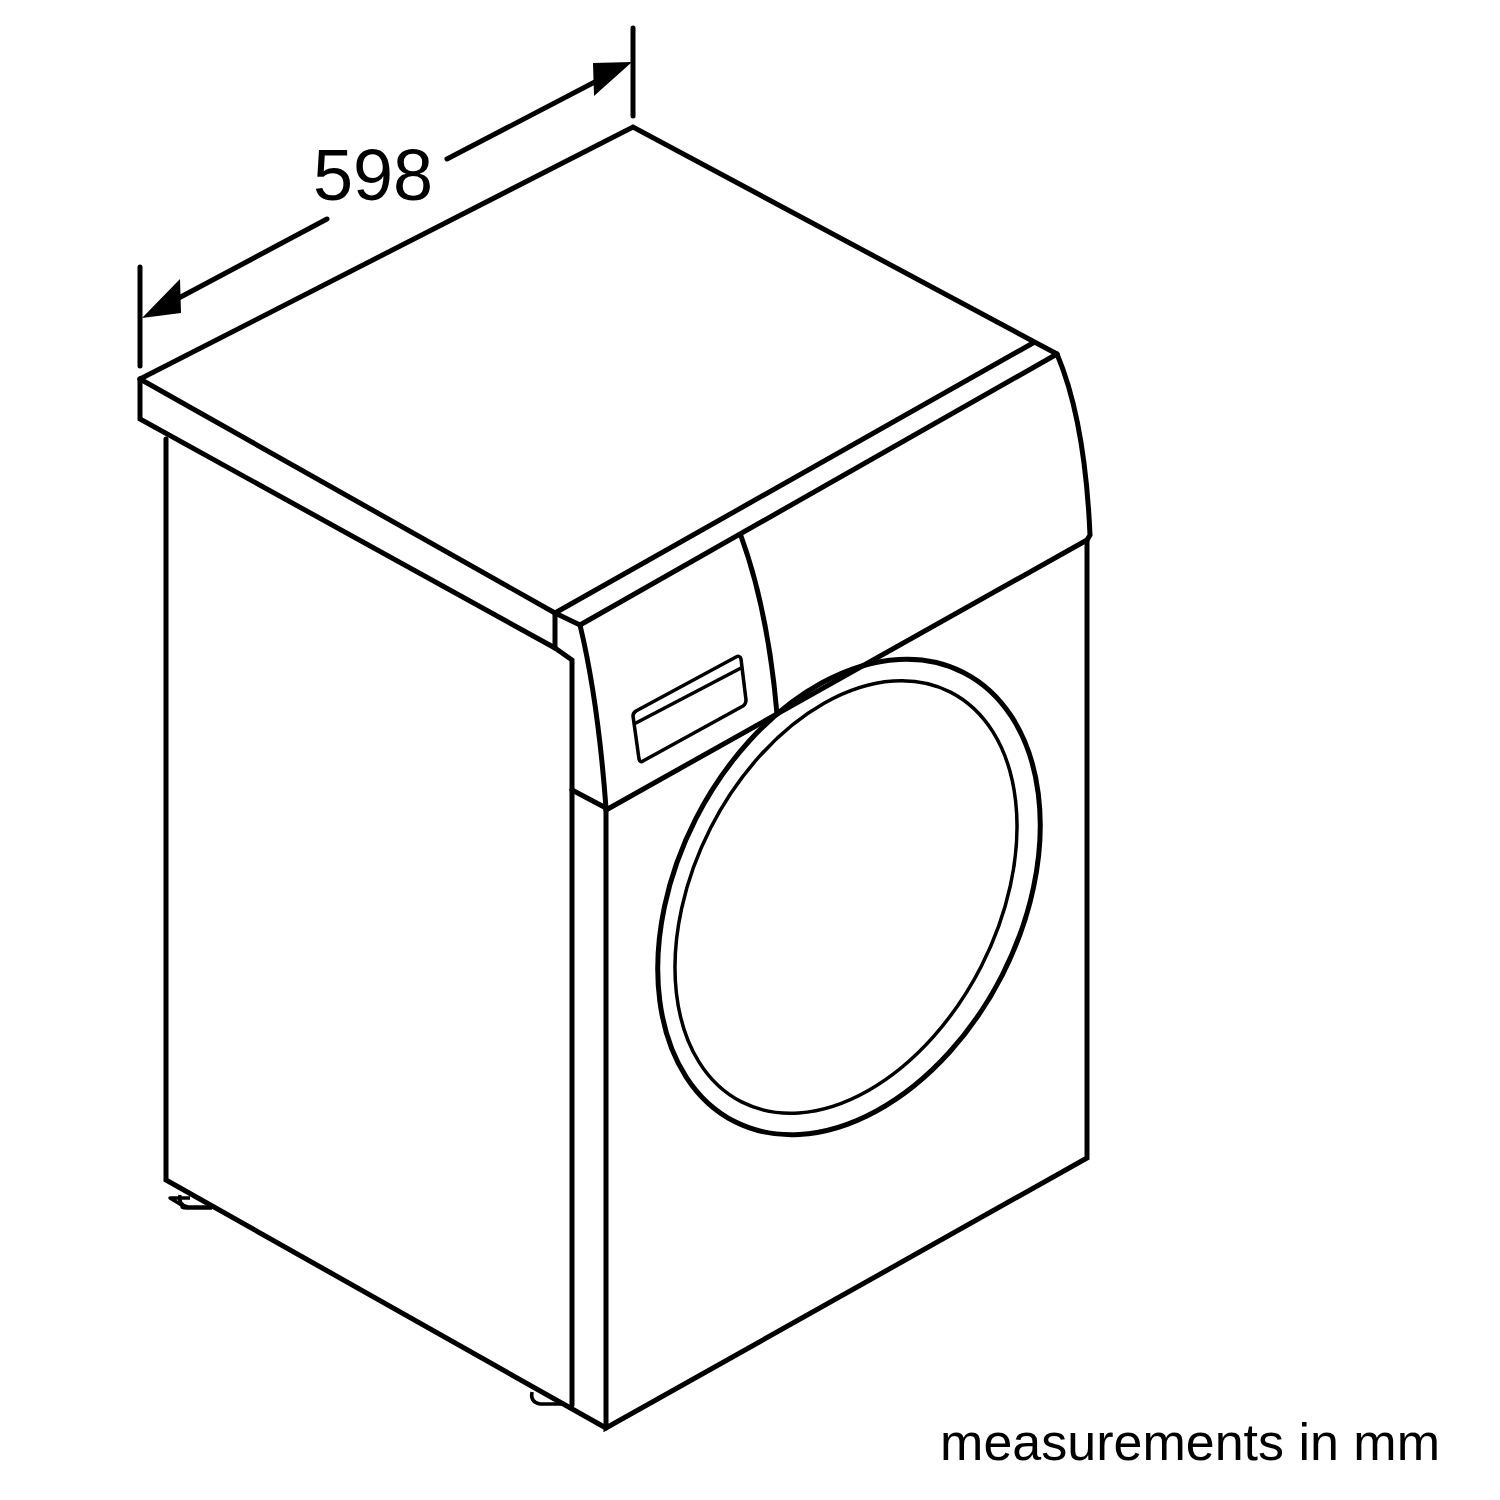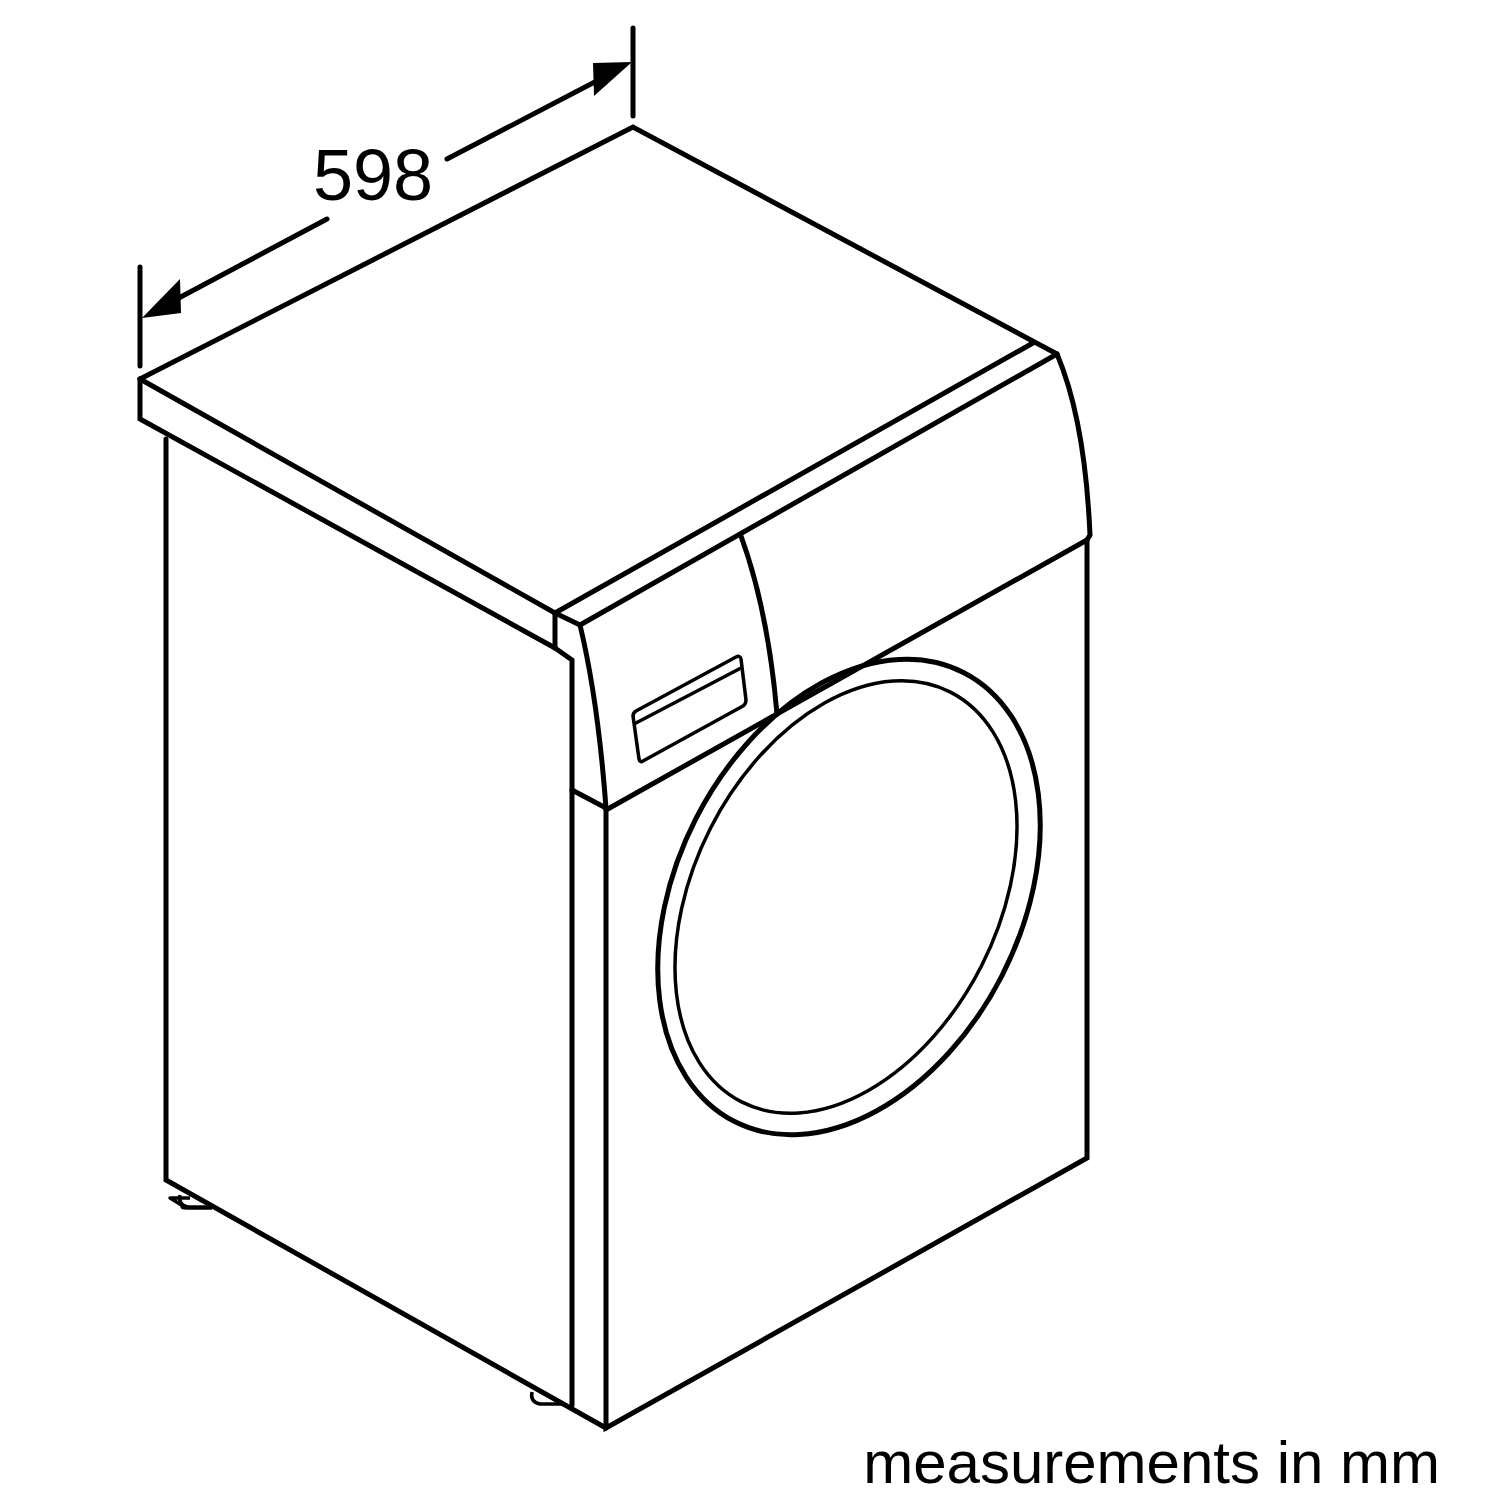--- a/index.html
+++ b/index.html
@@ -3,23 +3,22 @@
 <meta charset="utf-8">
 <style>
   html, body { margin: 0; padding: 0; background: #ffffff; }
   body { width: 1500px; height: 1500px; position: relative; overflow: hidden; }
   #drawing { position: absolute; left: 0; top: 0; }
   .ln { fill: none; stroke: #000; stroke-width: 5; stroke-linejoin: miter; stroke-linecap: round; }
   .thin { fill: none; stroke: #000; stroke-width: 3.5; stroke-linejoin: round; }
   .dim-text { font-family: "Liberation Sans", sans-serif; font-size: 72px; fill: #000; }
   .caption {
     position: absolute; right: 60px; top: 1412px;
-    font-family: "Liberation Sans", sans-serif; font-size: 60px; color: #000;
+    font-family: "Liberation Sans", sans-serif; font-size: 52px; color: #000;
     white-space: nowrap;
-    margin-top: 16px;
   }
 </style>
 </head>
 <body>
 
 <svg id="drawing" width="1500" height="1500" viewBox="0 0 1500 1500" xmlns="http://www.w3.org/2000/svg">
 
   <g>
     <line class="ln" x1="140" y1="267" x2="140" y2="366"></line>
     <line class="ln" x1="633" y1="28" x2="633" y2="116"></line>

